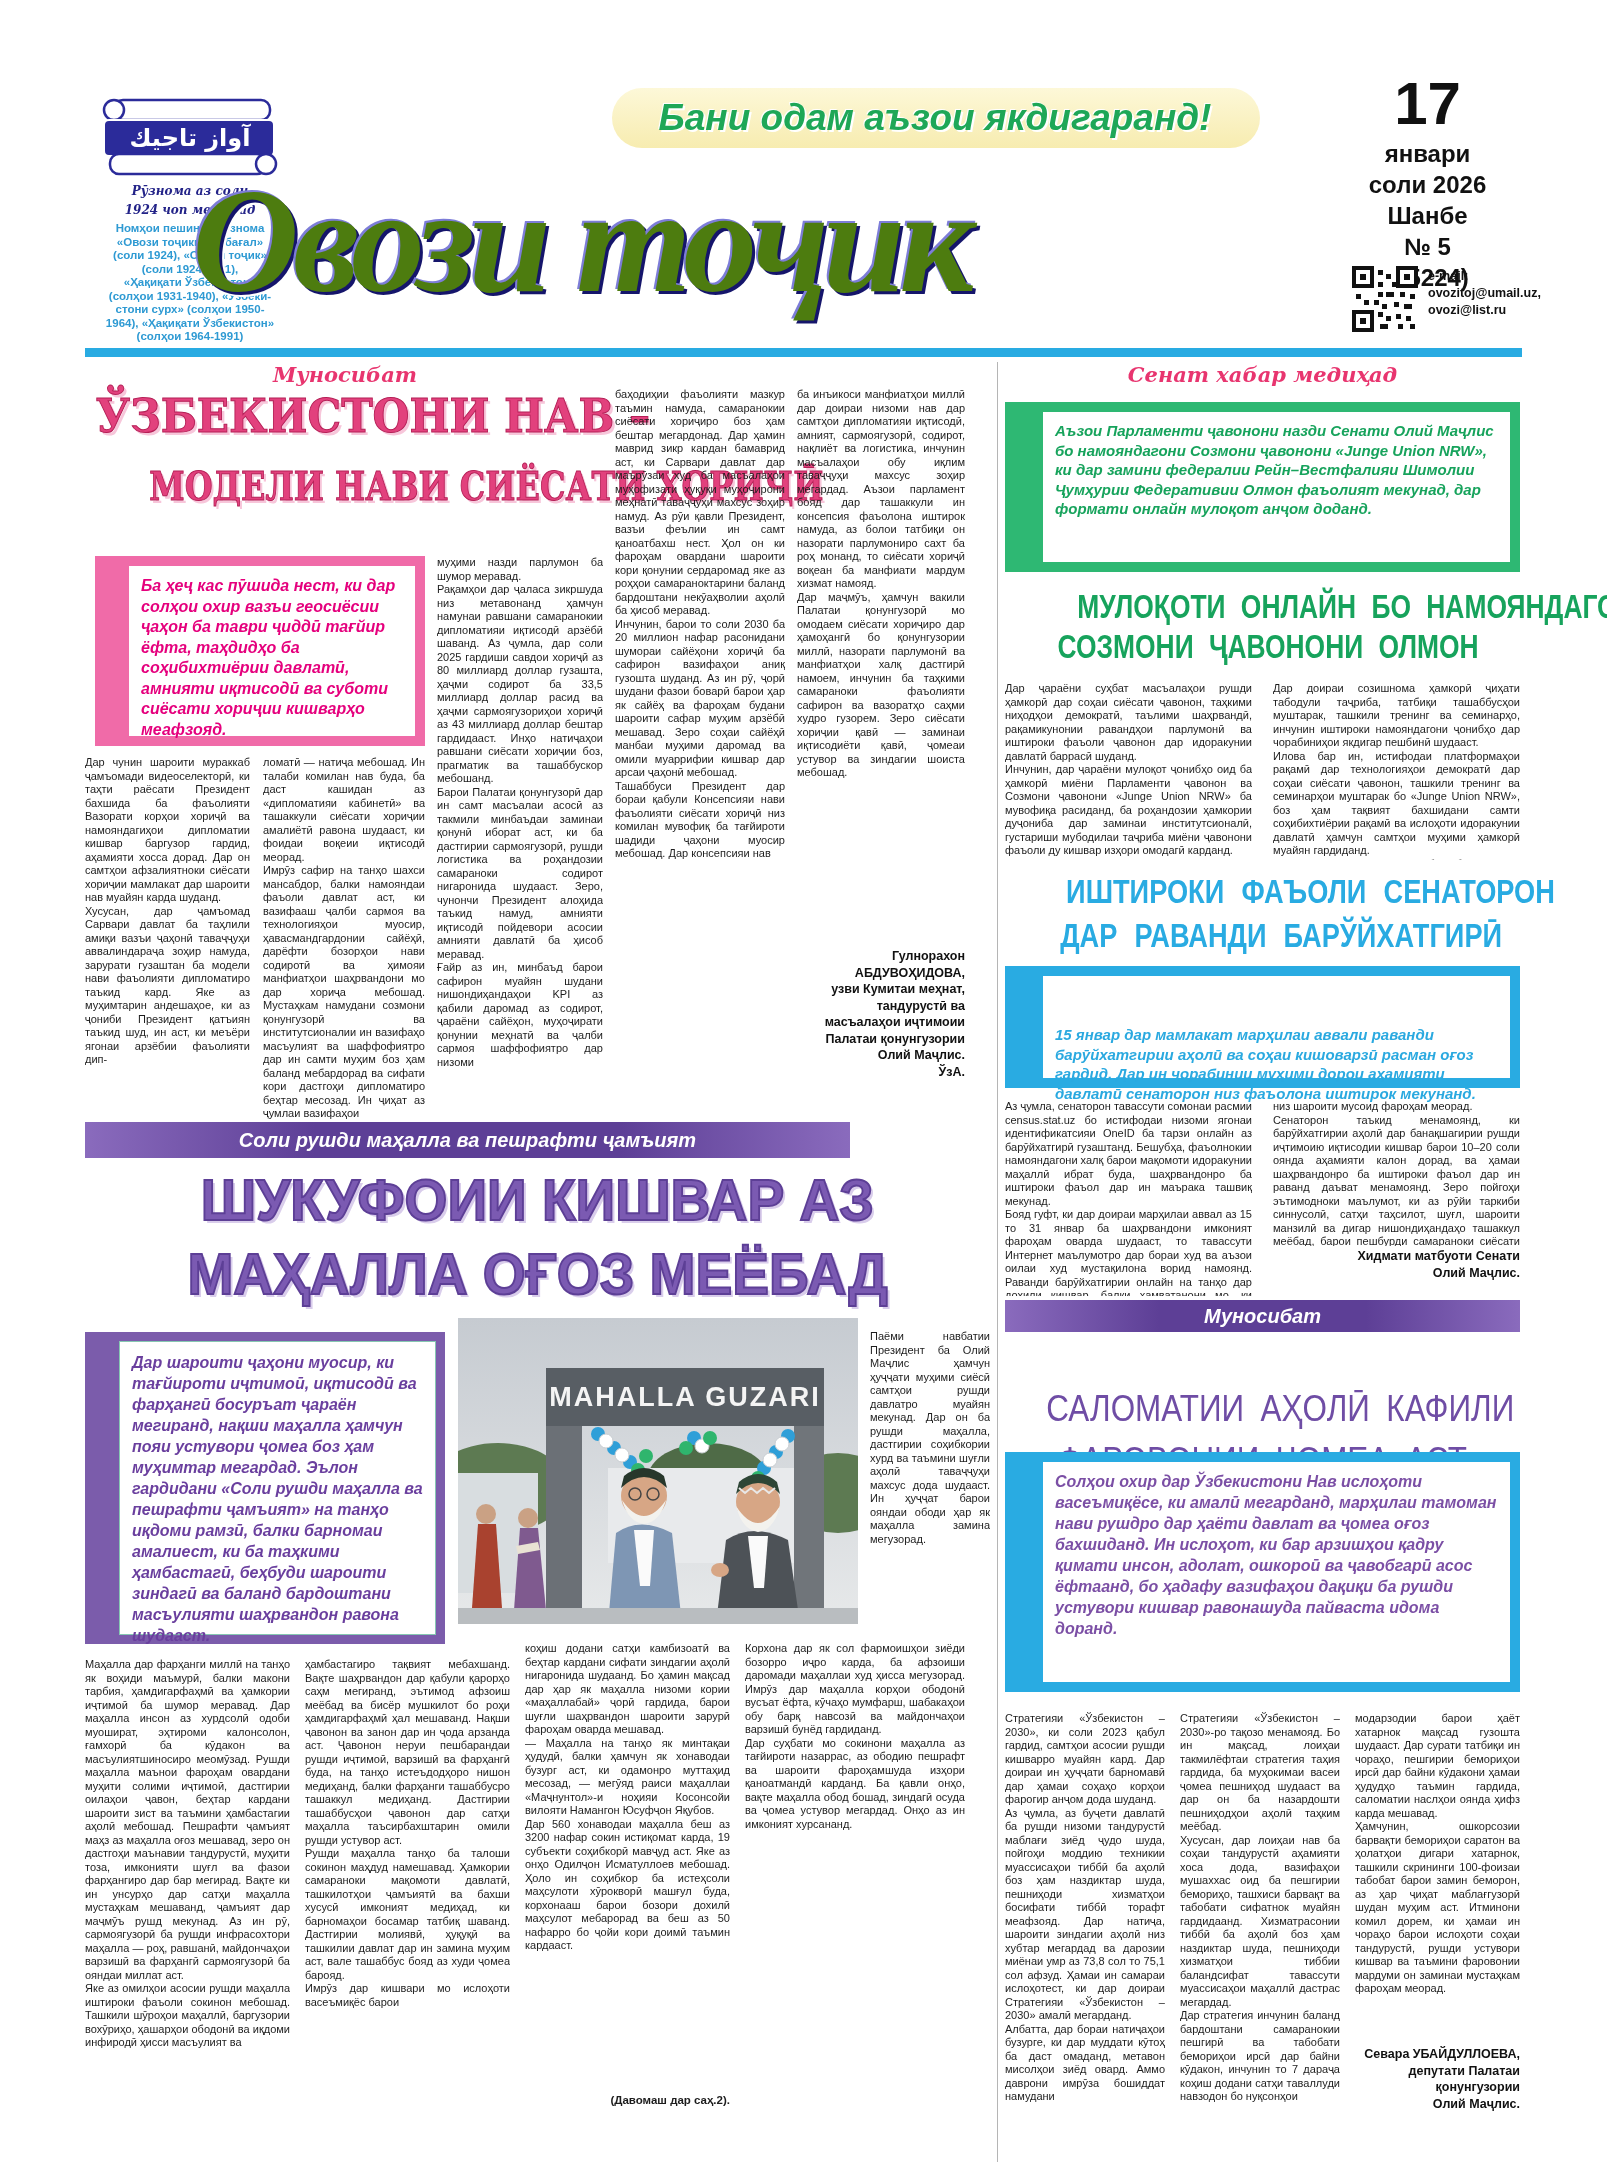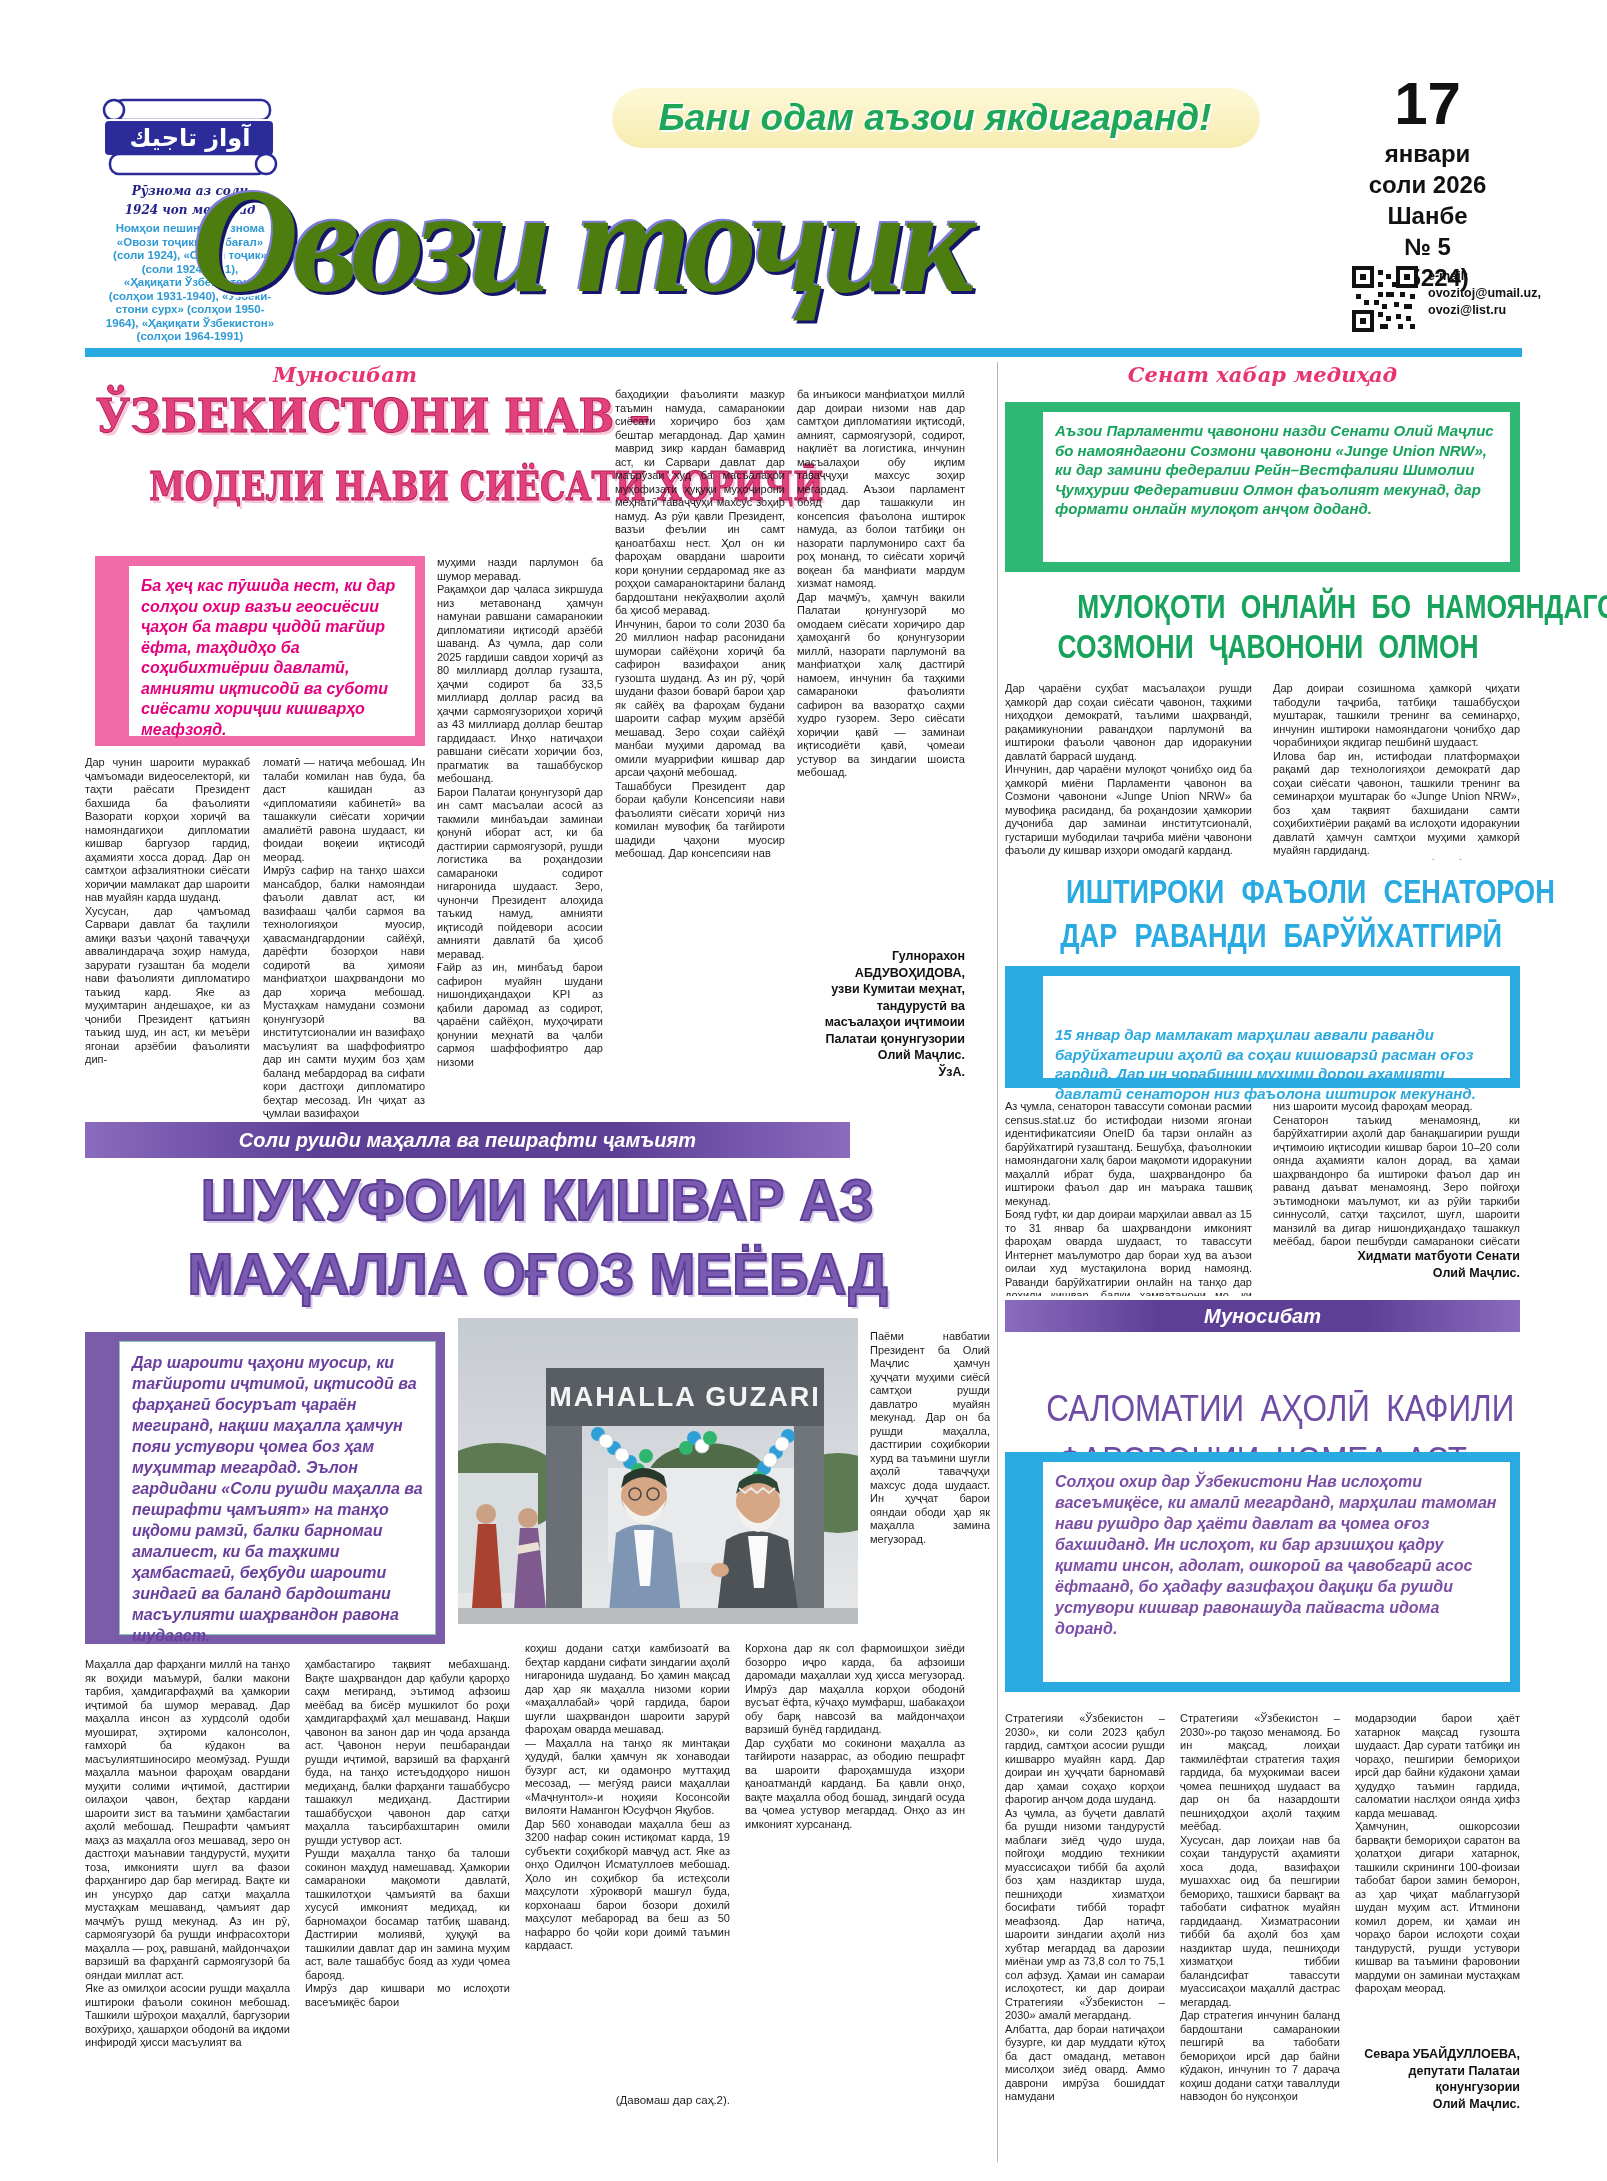--- a/index.html
+++ b/index.html
@@ -59,21 +59,21 @@
   .lead-cyan .txt-purple{color:#7b4fa5;}
   .lead-purple{background:#7b5cab;padding:9px 9px 9px 34px;}
   .lead-purple .inner{border:1px solid #86c7b2;padding:10px 12px;}
   .lead-purple .txt{color:#6a3f9e;}
   .lead-txt{font-weight:bold;font-style:italic;}
 
   .byline{font-weight:bold;font-size:12.5px;line-height:16.5px;color:#111;
           text-align:right;white-space:pre-line;}
   .purple-band{background:linear-gradient(90deg,#8a6bbd,#5d3f96 30%,#5d3f96 70%,#8a6bbd);
                color:#fff;font-style:italic;font-weight:bold;text-align:center;}
-  .continuation{font-weight:normal;font-size:11.5px;color:#1d1d1d;text-align:right;}
+  .continuation{font-weight:bold;font-size:11.5px;color:#1d1d1d;text-align:right;}
 </style>
 </head>
 <body>
 
 <div class="page">
 
   <div class="abs" style="left:100px;top:96px;width:180px;height:82px;">
     <svg width="180" height="82" viewBox="0 0 180 82">
       <rect x="14" y="4" width="156" height="20" rx="9" fill="#fff" stroke="#2b2b9a" stroke-width="2.5"></rect>
       <circle cx="14" cy="14" r="10" fill="#fff" stroke="#2b2b9a" stroke-width="2.5"></circle>

